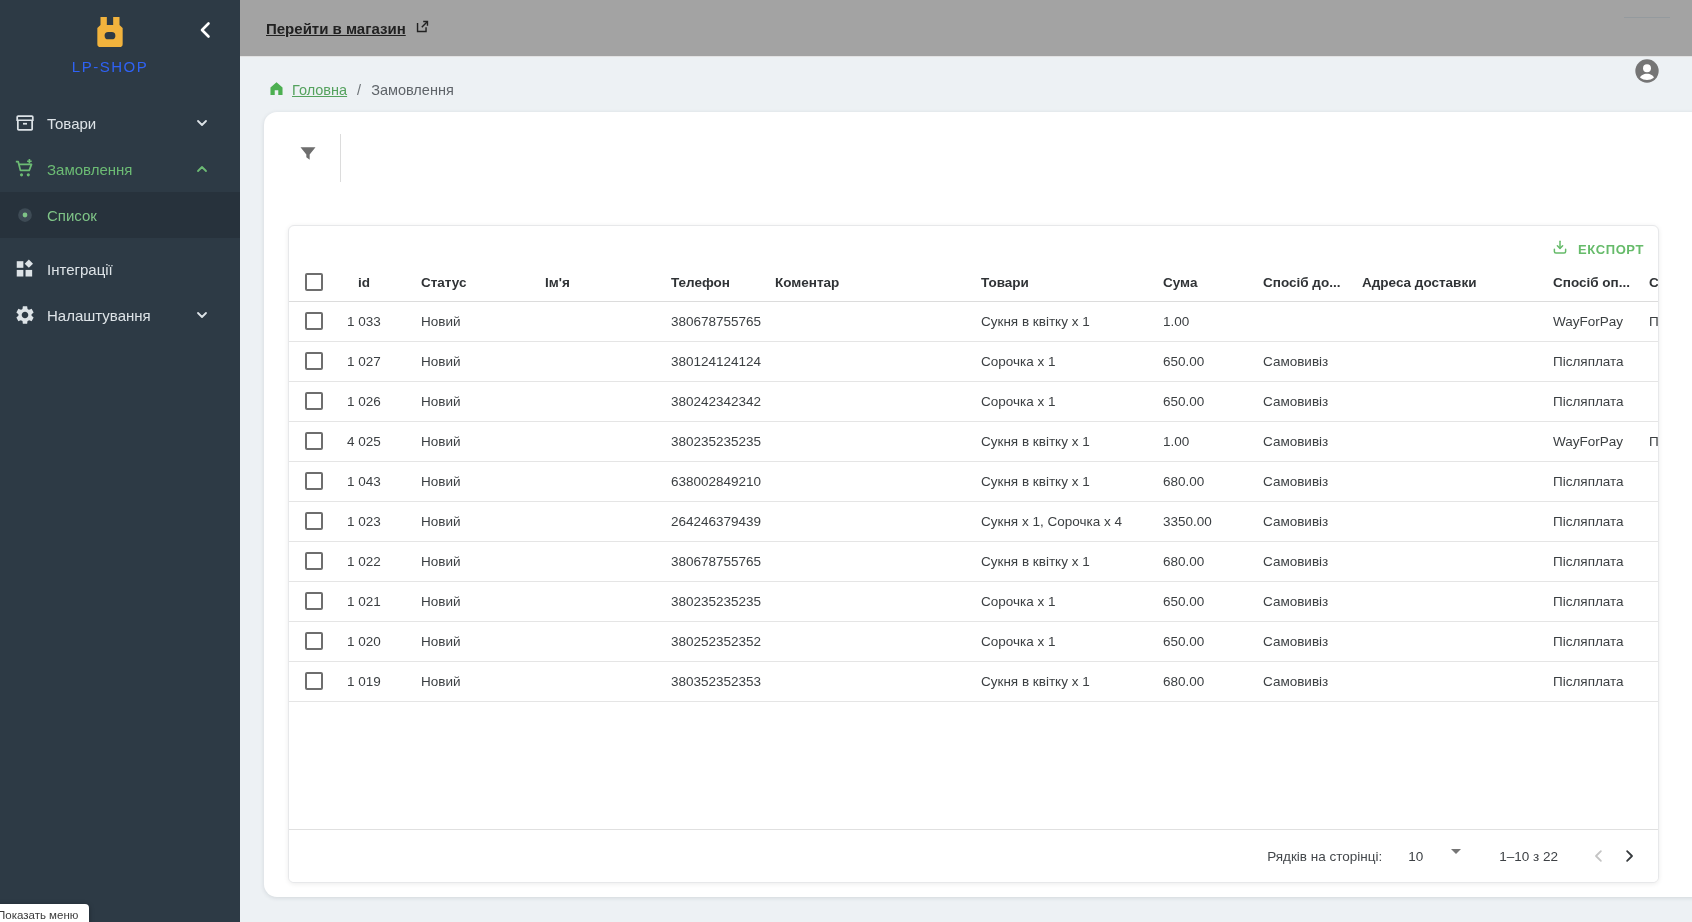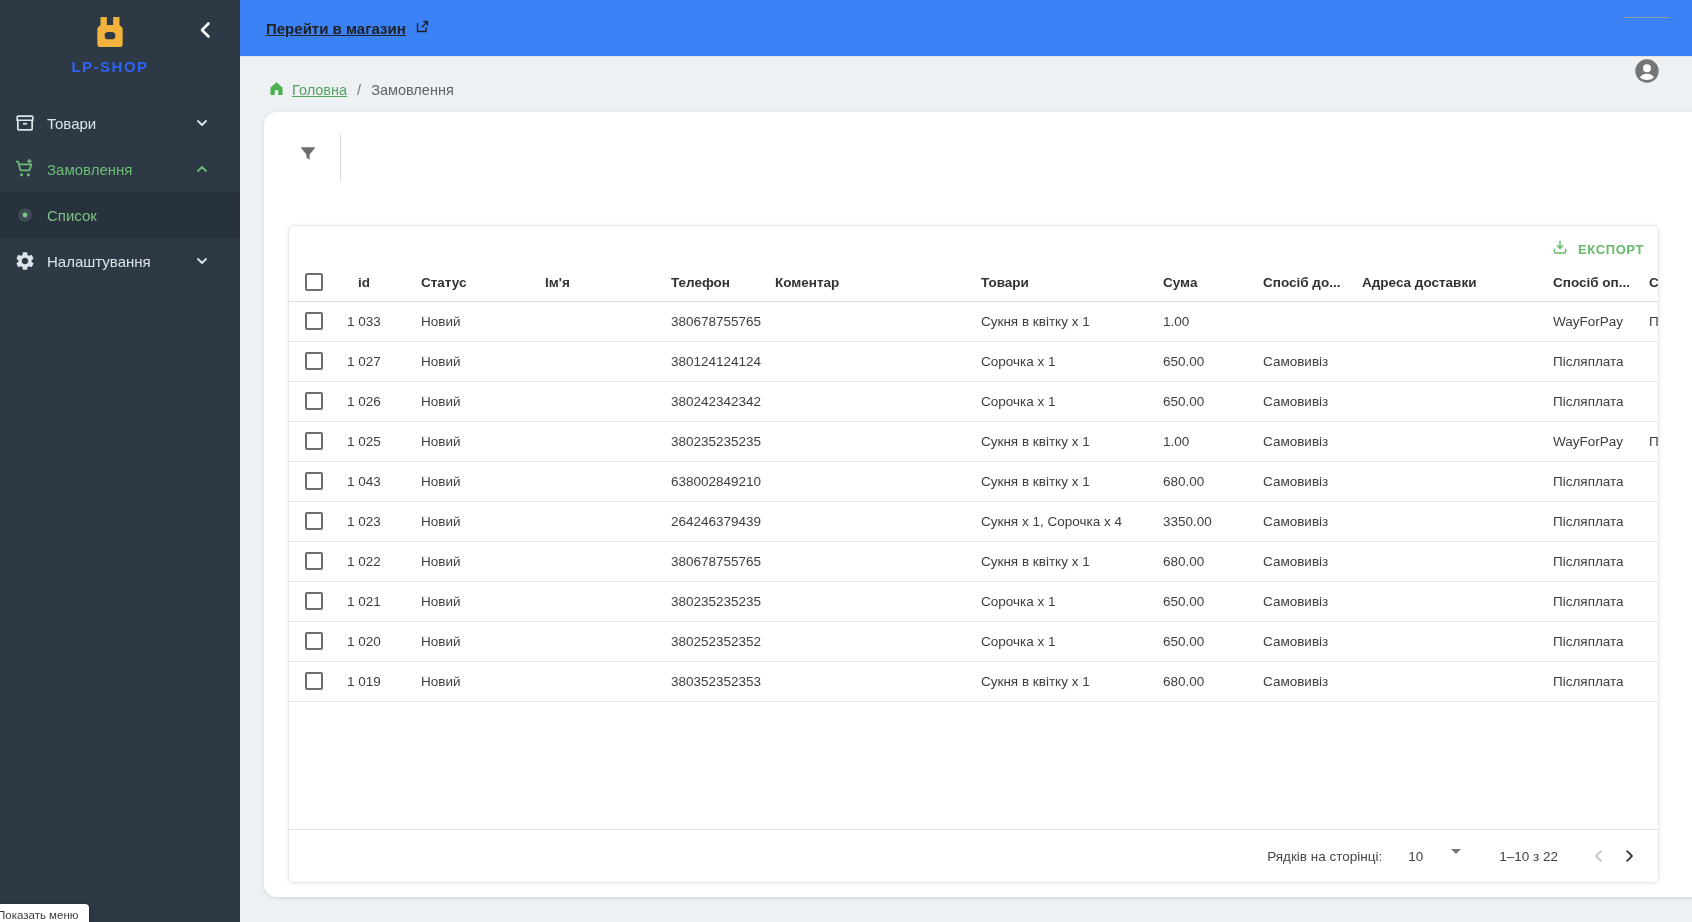--- a/index.html
+++ b/index.html
@@ -4,33 +4,33 @@
 <style>
   * { box-sizing: border-box; }
   body { margin:0; }
   .page { position:relative; width:1692px; height:922px; overflow:hidden;
           background:#edf1f4; font-family:"Liberation Sans","DejaVu Sans",sans-serif; }
 
   
   .sidebar { position:absolute; left:0; top:0; width:240px; height:922px; background:#2d3a45; z-index:2; }
   .logo-wrap { position:relative; height:98px; }
   .logo-block { position:absolute; left:40px; top:12px; width:140px; text-align:center; cursor:pointer; }
-  .logo-text { margin-top:2px; color:#2f62f5; font-weight:bold; font-size:15px; letter-spacing:1.5px; }
+  .logo-text { margin-top:2px; color:#2f62f5; font-weight:normal; font-size:15px; letter-spacing:1.5px; }
   .collapse-btn { position:absolute; right:22px; top:18px; width:24px; height:24px; cursor:pointer; }
   .menu { margin-top:2px; }
   .menu-item { position:relative; height:46px; display:flex; align-items:center; padding-left:14px;
                color:#dde3e7; font-size:15px; cursor:pointer; }
   .menu-item .mi-icon { width:22px; height:22px; margin-right:11px; flex:0 0 22px; display:flex; align-items:center; }
   .menu-item .chev { position:absolute; right:30px; top:15px; }
   .mi-green { color:#6cbb74; }
   .submenu-sel { background:#27323c; color:#7fc487; }
   .mt8 { margin-top:8px; }
 
   
-  .topbar { position:absolute; left:240px; top:0; width:1452px; height:57px; background:#3b82f6;
+  .topbar { position:absolute; left:240px; top:0; width:1452px; height:57px; background:#a3a3a3;
             border-bottom:1px solid #e2e2e2; display:flex; align-items:center; }
   .shop-link { margin-left:26px; font-size:15px; font-weight:bold; color:#212121;
                text-decoration:underline; display:flex; align-items:center; gap:8px; cursor:pointer; }
   .topbar-right { margin-left:auto; display:flex; align-items:center; gap:39px; padding-right:22px;flex-direction:column; }
   .lang-select { display:inline-flex; align-items:center; gap:8px; font-size:14px; color:#212121;
                  border-bottom:1px solid #949a9e; padding:2px 2px 14px; min-width:46px; cursor:pointer; margin-top:14px;}
   .caret { width:0; height:0; border-left:5px solid transparent; border-right:5px solid transparent;
            border-top:5px solid #757575; }
   .avatar-btn { width:28px; height:28px; cursor:pointer; }
 
@@ -141,20 +141,31 @@
       <div class="menu-item submenu-sel">
         <span class="mi-icon">
           <svg width="22" height="22" viewBox="0 0 24 24">
               <circle cx="12" cy="12" r="7.5" fill="#3e4b55"></circle>
               <circle cx="12" cy="12" r="2.6" fill="#7fc487"></circle>
             </svg>
         </span>
         <span>Список</span>
       </div>
 
+      <div class="menu-item mt8">
+        <span class="mi-icon">
+          <svg width="22" height="22" viewBox="0 0 24 24" fill="#dde3e7">
+            <rect x="3" y="3.5" width="7.2" height="7.2"></rect>
+              <rect x="3" y="13" width="7.2" height="7.2"></rect>
+              <rect x="12.6" y="13" width="7.2" height="7.2"></rect>
+            <rect x="13" y="3" width="6.4" height="6.4" transform="rotate(45 16.2 6.2)"></rect>
+          </svg>
+        </span>
+        <span>Інтеграції</span>
+      </div>
 
       <div class="menu-item">
         <span class="mi-icon">
           <svg width="22" height="22" viewBox="0 0 24 24" fill="#dde3e7">
               <path d="M19.14 12.94c.04-.3.06-.61.06-.94s-.02-.64-.07-.94l2.03-1.58c.18-.14.23-.41.12-.61l-1.92-3.32c-.12-.22-.37-.29-.59-.22l-2.39.96c-.5-.38-1.03-.7-1.62-.94l-.36-2.54c-.04-.24-.24-.41-.48-.41h-3.84c-.24 0-.43.17-.47.41l-.36 2.54c-.59.24-1.13.57-1.62.94l-2.39-.96c-.22-.08-.47 0-.59.22L2.74 8.87c-.12.21-.08.47.12.61l2.03 1.58c-.05.3-.09.63-.09.94s.02.64.07.94l-2.03 1.58c-.18.14-.23.41-.12.61l1.92 3.32c.12.22.37.29.59.22l2.39-.96c.5.38 1.03.7 1.62.94l.36 2.54c.05.24.24.41.48.41h3.84c.24 0 .44-.17.47-.41l.36-2.54c.59-.24 1.13-.56 1.62-.94l2.39.96c.22.08.47 0 .59-.22l1.92-3.32c.12-.22.07-.47-.12-.61l-2.01-1.58zM12 15.6c-1.98 0-3.6-1.62-3.6-3.6s1.62-3.6 3.6-3.6 3.6 1.62 3.6 3.6-1.62 3.6-3.6 3.6z"></path>
             </svg>
         </span>
         <span>Налаштування</span>
         <span class="chev">
           <svg width="16" height="16" viewBox="0 0 16 16">
@@ -331,21 +342,21 @@
               <td>650.00</td>
               <td>Самовивіз</td>
               <td></td>
               <td>Післяплата</td>
               <td></td>
             </tr>
             <tr class="data-row">
               <td class="c-cb">
                 <div class="cb"></div>
               </td>
-              <td class="c-id">1 025</td>
+              <td class="c-id">4 025</td>
               <td>Новий</td>
               <td></td>
               <td>380235235235</td>
               <td></td>
               <td>Сукня в квітку x 1</td>
               <td>1.00</td>
               <td>Самовивіз</td>
               <td></td>
               <td>WayForPay</td>
               <td>Пі</td>

